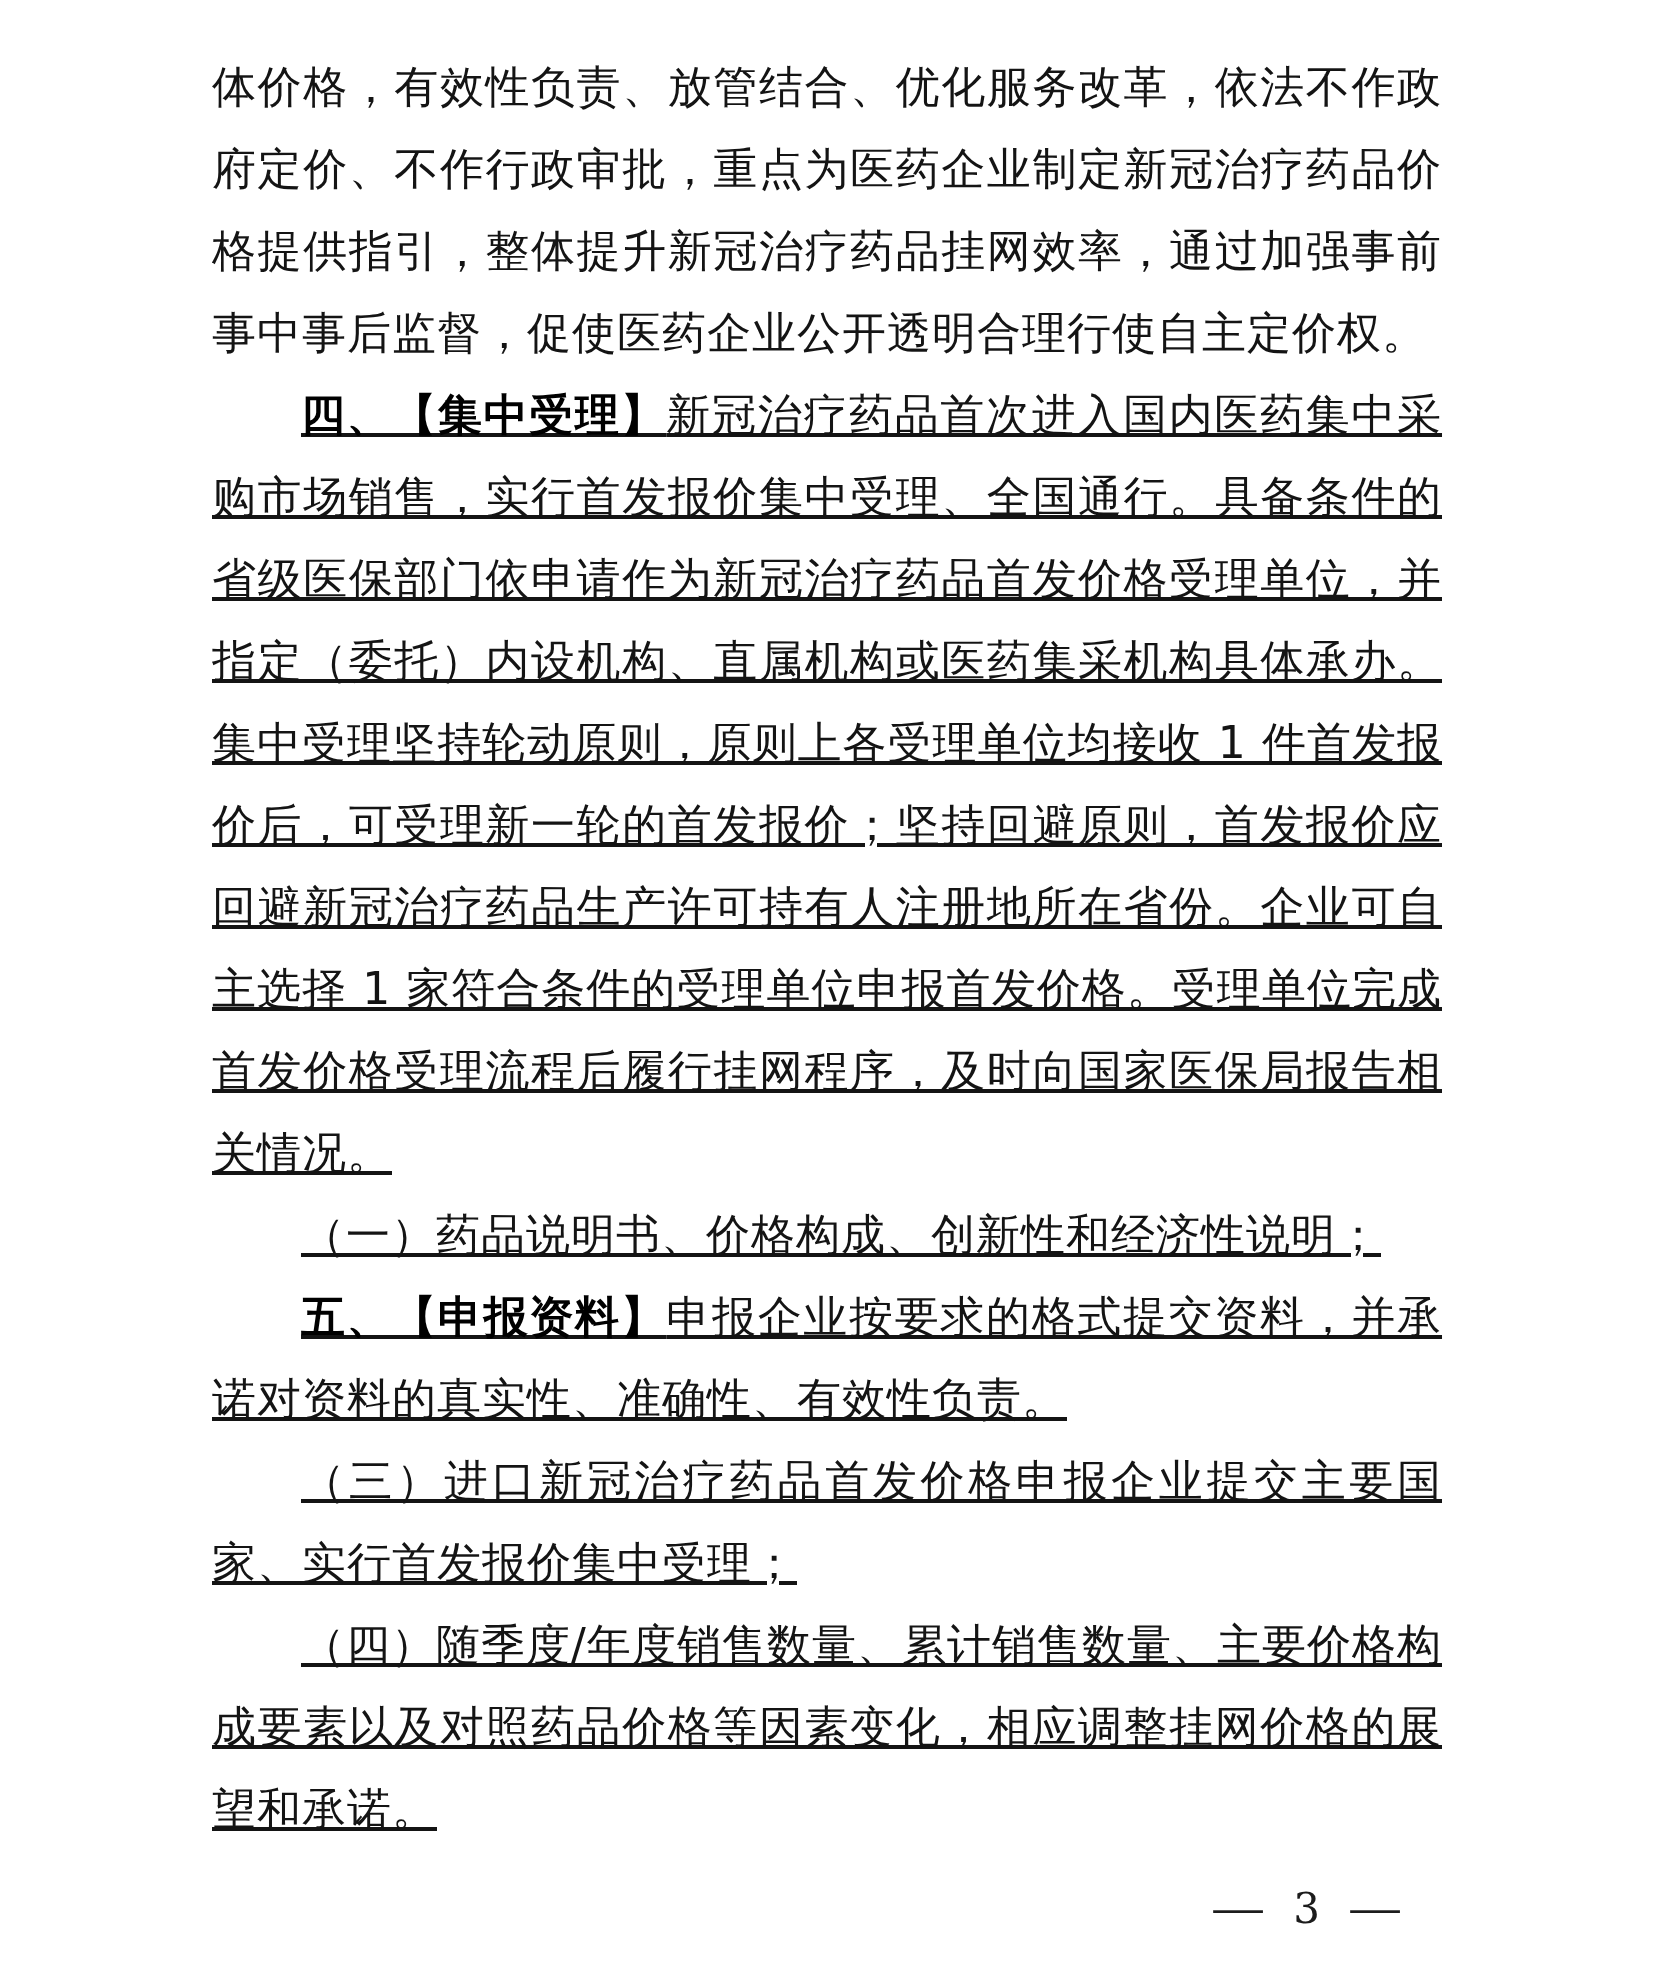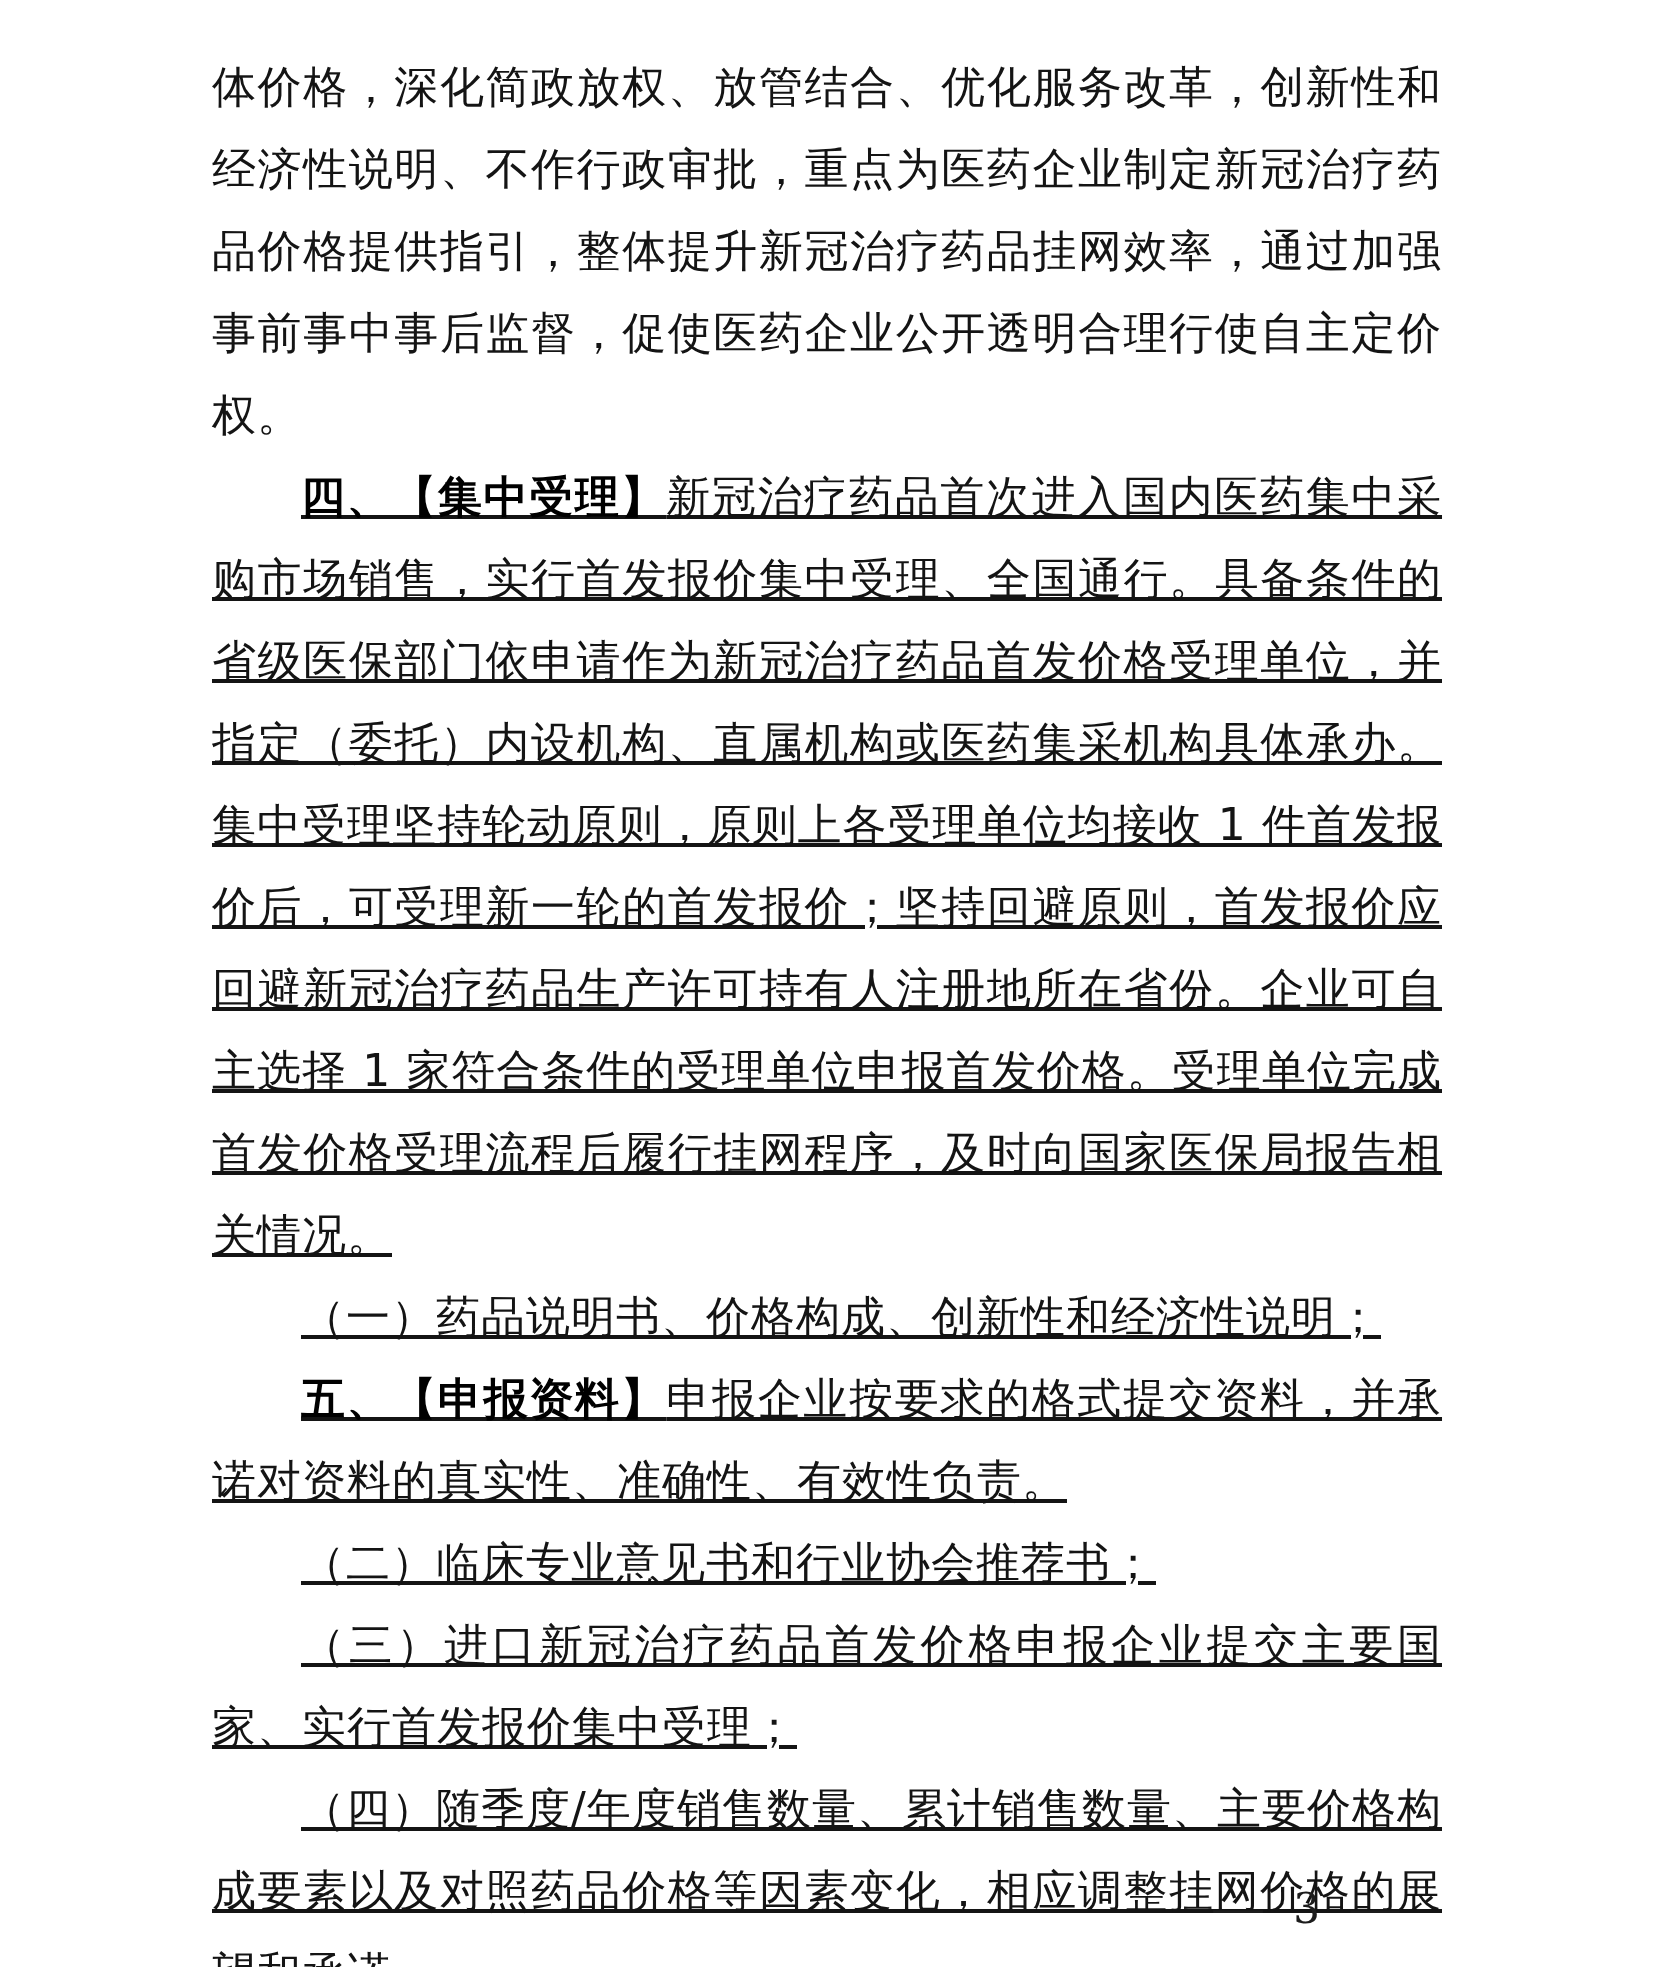--- a/index.html
+++ b/index.html
@@ -59,29 +59,28 @@
       transform: scaleX(1.3);
     }
   </style>
 </head>
 <body>
 
 <div class="page">
 
   <div class="text-block">
 
-    <p>体价格，深化简政放权、放管结合、优化服务改革，创新性和经济性说明、不作行政审批，重点为医药企业制定新冠治疗药品价格提供指引，整体提升新冠治疗药品挂网效率，通过加强事前事中事后监督，促使医药企业公开透明合理行使自主定价权。</p>
+    <p>体价格，有效性负责、放管结合、优化服务改革，依法不作政府定价、不作行政审批，重点为医药企业制定新冠治疗药品价格提供指引，整体提升新冠治疗药品挂网效率，通过加强事前事中事后监督，促使医药企业公开透明合理行使自主定价权。</p>
 
     <p class="indent"><b class="section-heading">四、【集中受理】</b><span>新冠治疗药品首次进入国内医药集中采购市场销售，实行首发报价集中受理、全国通行。具备条件的省级医保部门依申请作为新冠治疗药品首发价格受理单位，并指定（委托）内设机构、直属机构或医药集采机构具体承办。集中受理坚持轮动原则，原则上各受理单位均接收 1 件首发报价后，可受理新一轮的首发报价；坚持回避原则，首发报价应回避新冠治疗药品生产许可持有人注册地所在省份。企业可自主选择 1 家符合条件的受理单位申报首发价格。受理单位完成首发价格受理流程后履行挂网程序，及时向国家医保局报告相关情况。</span></p>
 
     <p class="indent">（一）药品说明书、价格构成、创新性和经济性说明；</p>
 
     <p class="indent"><b class="section-heading">五、【申报资料】</b><span>申报企业按要求的格式提交资料，并承诺对资料的真实性、准确性、有效性负责。</span></p>
 
-    <p class="indent">（二）临床专业意见书和行业协会推荐书；</p>
 
     <p class="indent">（三）进口新冠治疗药品首发价格申报企业提交主要国家、实行首发报价集中受理；</p>
 
     <p class="indent">（四）随季度/年度销售数量、累计销售数量、主要价格构成要素以及对照药品价格等因素变化，相应调整挂网价格的展望和承诺。</p>
 
   </div>
 
   <div class="page-footer">
     <span class="dash">—</span>
     <span class="num">3</span>

